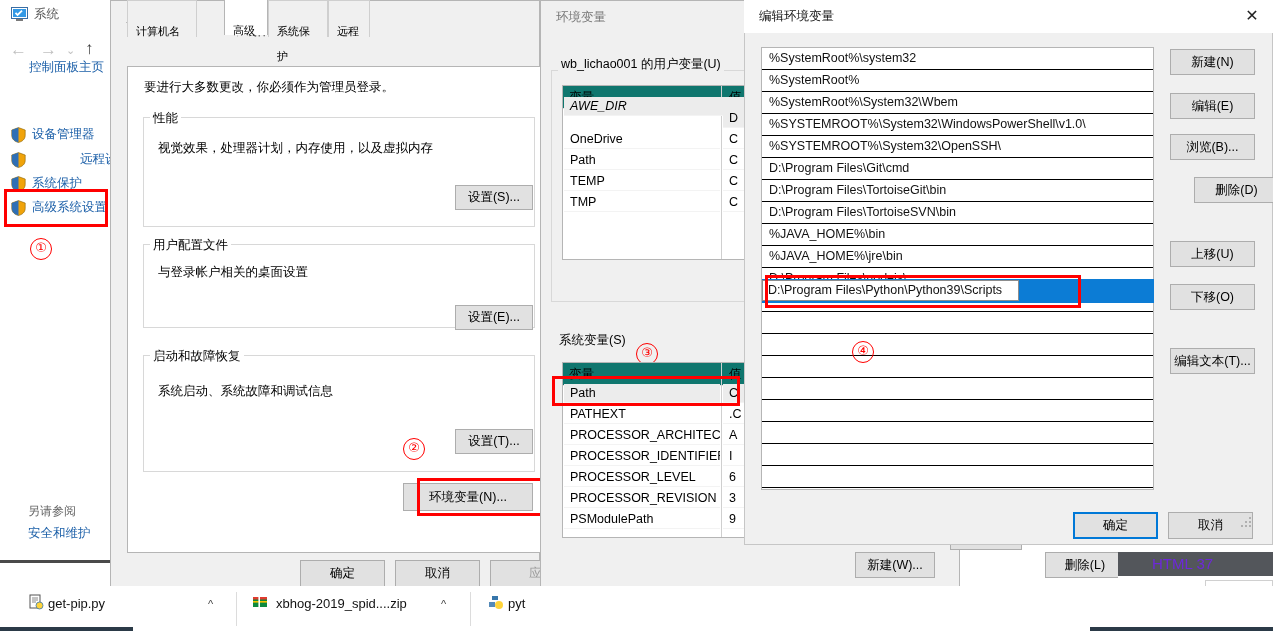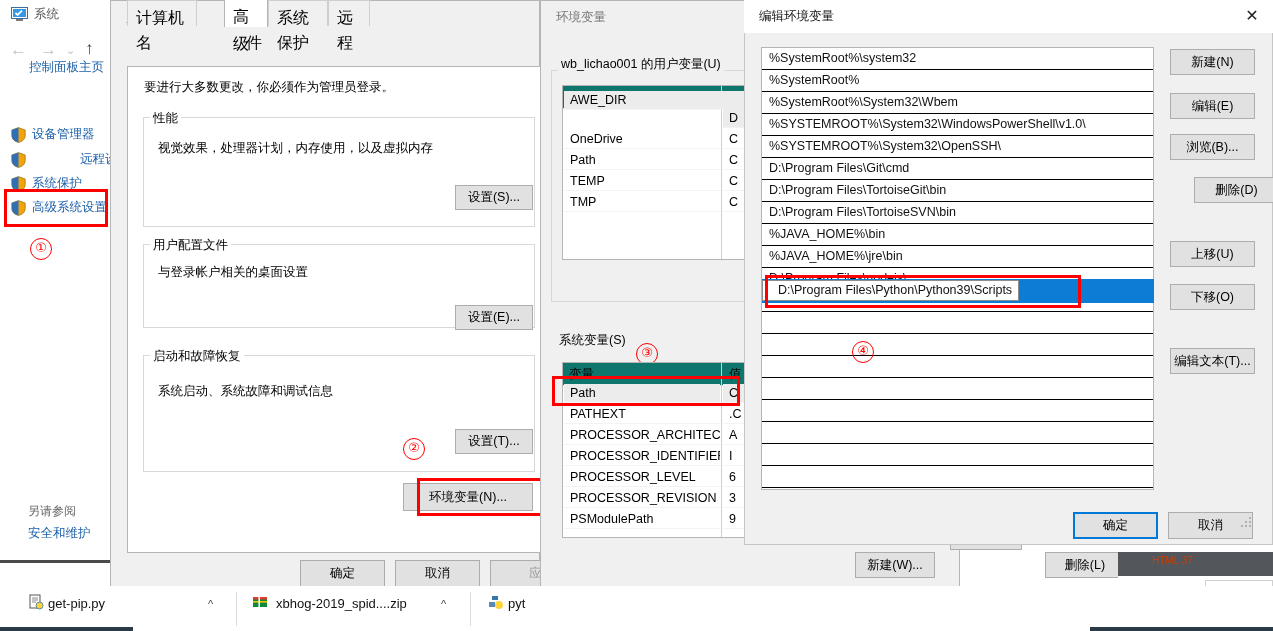--- a/index.html
+++ b/index.html
@@ -28,23 +28,23 @@
   #cpl-home{left:29px;top:59px;color:#1b5fa8;font-size:12.5px;}
   .cpl-link{position:absolute;color:#1b5fa8;font-size:12.5px;}
   .shield{position:absolute;width:15px;height:16px;}
   #cpl-seealso{left:28px;top:503px;color:#666;font-size:12px;}
   #cpl-sec{left:28px;top:525px;color:#1b5fa8;font-size:12.5px;}
 
   
   #sysprop{left:110px;top:0px;width:430px;height:600px;background:#f0f0f0;
            border:1px solid #b5b5b5;box-sizing:border-box;}
   #sysprop-title{left:126px;top:10px;color:#777;font-size:12.5px;}
-  .tab{position:absolute;top:0;height:26px;line-height:25px;padding:4px 8px;
+  .tab{position:absolute;top:0;height:26px;line-height:25px;padding:18px 8px;
        background:#f0f0f0;border:1px solid #cfcfcf;border-bottom:none;box-sizing:border-box;
-       font-size:16px;color:#000;}
+       font-size:11px;color:#000;}
   .tab.active{background:#fff;border-color:#b5b5b5;height:29px;line-height:27px;top:-2px;}
   #tabcontent{left:127px;top:66px;width:415px;height:487px;background:#fff;
               border:1px solid #b5b5b5;border-top:1px solid #b5b5b5;box-sizing:border-box;}
   #admin-note{left:144px;top:79px;font-size:12.5px;}
   .groupbox{position:absolute;border:1px solid #d8d8d8;background:transparent;}
   .grouplabel{position:absolute;background:#fff;padding:0 3px;font-size:12.5px;}
   .wbtn{position:absolute;background:#e1e1e1;border:1px solid #adadad;
         box-sizing:border-box;font-size:12.5px;text-align:center;color:#000;
         font-family:"Liberation Sans",sans-serif;}
   .wbtn.disabled{color:#9a9a9a;padding-left:18px;}
@@ -69,41 +69,41 @@
   #editenv-title{left:759px;top:8px;font-size:12.5px;color:#111;}
   #editenv-close{left:1238px;top:3px;width:28px;height:26px;line-height:26px;text-align:center;
                  font-size:16px;color:#222;}
   #pathlist{left:761px;top:47px;width:393px;height:443px;background:#fff;
             border:1px solid #b5b5b5;box-sizing:border-box;overflow:hidden;}
   .prow{position:relative;height:21px;line-height:21px;font-size:12.5px;
         padding-left:7px;border-bottom:1px solid #000000;white-space:nowrap;color:#111;}
   #editrow{position:absolute;left:762px;top:279px;width:392px;height:24px;background:#0c7cd5;}
   #editrow-input{position:absolute;left:0px;top:1px;width:257px;height:21px;background:#fff;
                  border:1px solid #8d8d8d;box-sizing:border-box;line-height:19px;
-                 font-size:12.5px;padding-left:15px;color:#111;}
+                 font-size:12.5px;padding-left:5px;color:#111;}
 
   
   .redbox{position:absolute;border:3px solid #f00;box-sizing:border-box;}
   .circnum{position:absolute;width:20px;height:20px;border:1.5px solid #f00;border-radius:50%;
            color:#f00;font-size:13px;line-height:18px;text-align:center;
            font-family:"DejaVu Sans",sans-serif;}
 
   
   #tb-sep{left:0;top:560px;width:300px;height:3px;background:#4a4a4a;}
   #taskbar{left:0;top:586px;width:1273px;height:45px;background:#fff;}
   .tbitem{position:absolute;font-size:13px;color:#111;}
   .tbicon{position:absolute;width:16px;height:16px;}
   .tbsep{position:absolute;top:592px;width:1px;height:34px;background:#dcdcdc;}
   .tbchev{position:absolute;font-size:11px;color:#444;}
   #tb-underline1{left:0;top:627px;width:133px;height:4px;background:#2b3a47;}
 
   
   #brw{left:1118px;top:552px;width:155px;height:79px;background:#fff;}
   #brw-bar{left:1118px;top:552px;width:155px;height:24px;background:#53565b;}
-  #brw-html{left:1152px;top:555px;color:#c2410c;font-size:10px;}
+  #brw-html{left:1152px;top:555px;color:#6d28d9;font-size:15px;}
   #brw-panel{left:1205px;top:580px;width:68px;height:46px;background:#fff;border:1px solid #d0d0d0;box-sizing:border-box;}
   #brw-link{left:1224px;top:587px;color:#1a6fc4;font-size:13px;}
   #grip{left:1241px;top:517px;width:12px;height:12px;}
   .gripdot{position:absolute;width:2px;height:2px;background:#b0b0b0;}
 
   #watermark{left:905px;top:597px;color:rgba(170,170,170,.75);font-size:15px;
              font-family:"Liberation Sans",sans-serif;white-space:nowrap;}
 </style>
 </head>
 <body>
@@ -198,21 +198,21 @@
 
 <div class="groupbox" style="left:551px;top:70px;width:395px;height:230px;border-color:#d8d8d8;"></div>
 <div class="grouplabel" style="left:558px;top:56px;background:#f0f0f0;">wb_lichao001 的用户变量(U)</div>
 
 <div class="listbox" style="left:562px;top:85px;width:186px;height:175px;">
   <div class="lhead">
     <div class="lhcell" style="left:6px;">变量</div>
     <div class="lhcell" style="left:166px;">值</div>
   </div>
   <div class="lvsep" style="left:158px;"></div>
-  <div class="lrow sel" style="top:5px;width:180px;">AWE_DIR</div>
+  <div class="lrow sel" style="top:11px;width:180px;font-style:italic;">AWE_DIR</div>
   <div class="lrow" style="top:44px;width:156px;">OneDrive</div>
   <div class="lrow" style="top:65px;width:156px;">Path</div>
   <div class="lrow" style="top:86px;width:156px;">TEMP</div>
   <div class="lrow" style="top:107px;width:156px;">TMP</div>
   <div class="lrow sel" style="top:23px;left:160px;width:25px;">D</div>
   <div class="lrow" style="top:44px;left:160px;width:25px;">C</div>
   <div class="lrow" style="top:65px;left:160px;width:25px;">C</div>
   <div class="lrow" style="top:86px;left:160px;width:25px;">C</div>
   <div class="lrow" style="top:107px;left:160px;width:25px;">C</div>
 </div>

